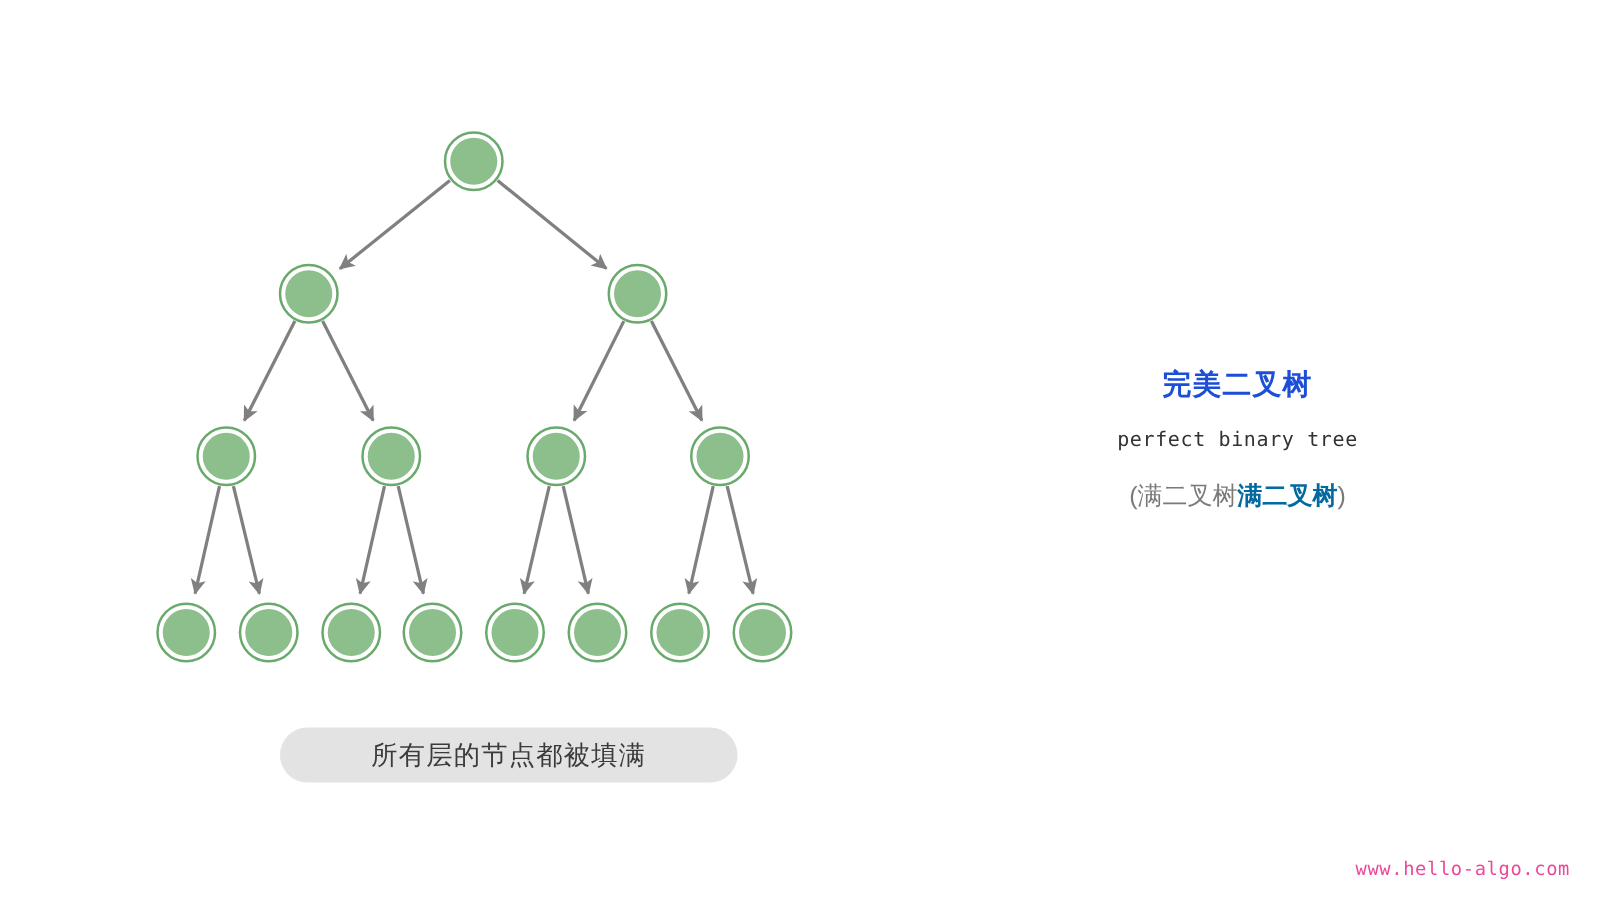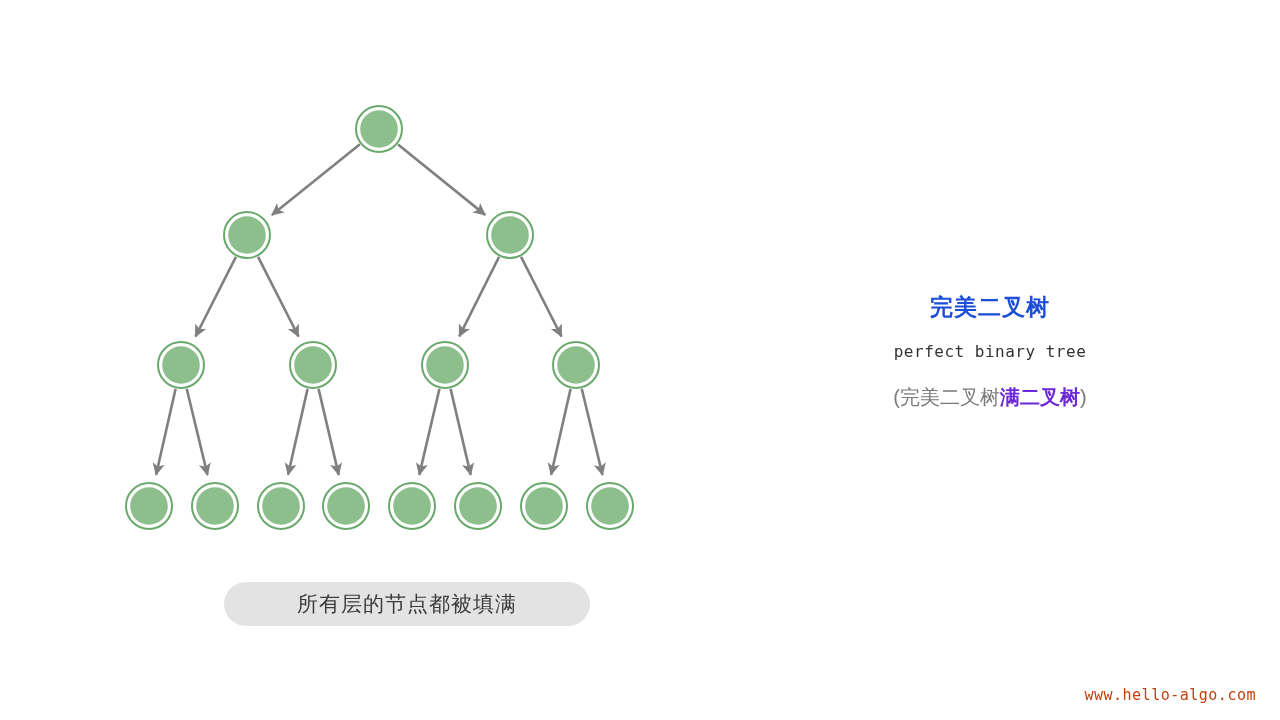--- a/index.html
+++ b/index.html
@@ -189,17 +189,17 @@
       </g>
     </g>
 </svg>
 
 <div class="caption-pill" id="caption-pill" style="left: 224px; top: 582px; height: 44px; min-width: 310px; background: rgb(227, 227, 227); color: rgb(59, 59, 59);">所有层的节点都被填满</div>
 
 <div class="legend">
   <div class="legend-title" style="color: #1d4ed8;">完美二叉树</div>
   <div class="legend-subtitle" style="color: rgb(51, 51, 51);">perfect binary tree</div>
   <div class="legend-alias" style="color: rgb(122, 122, 122);">
-    <span>(完美二叉树</span><span class="hl" style="color: #6d28d9;">满二叉树</span><span>)</span>
+    <span>(满二叉树</span><span class="hl" style="color: #0369a1;">满二叉树</span><span>)</span>
   </div>
 </div>
 
-<div class="watermark" style="color: #c2410c; text-align: center;">www.hello-algo.com</div>
+<div class="watermark" style="color: #ec4899; text-align: center;">www.hello-algo.com</div>
 
 </body></html>

